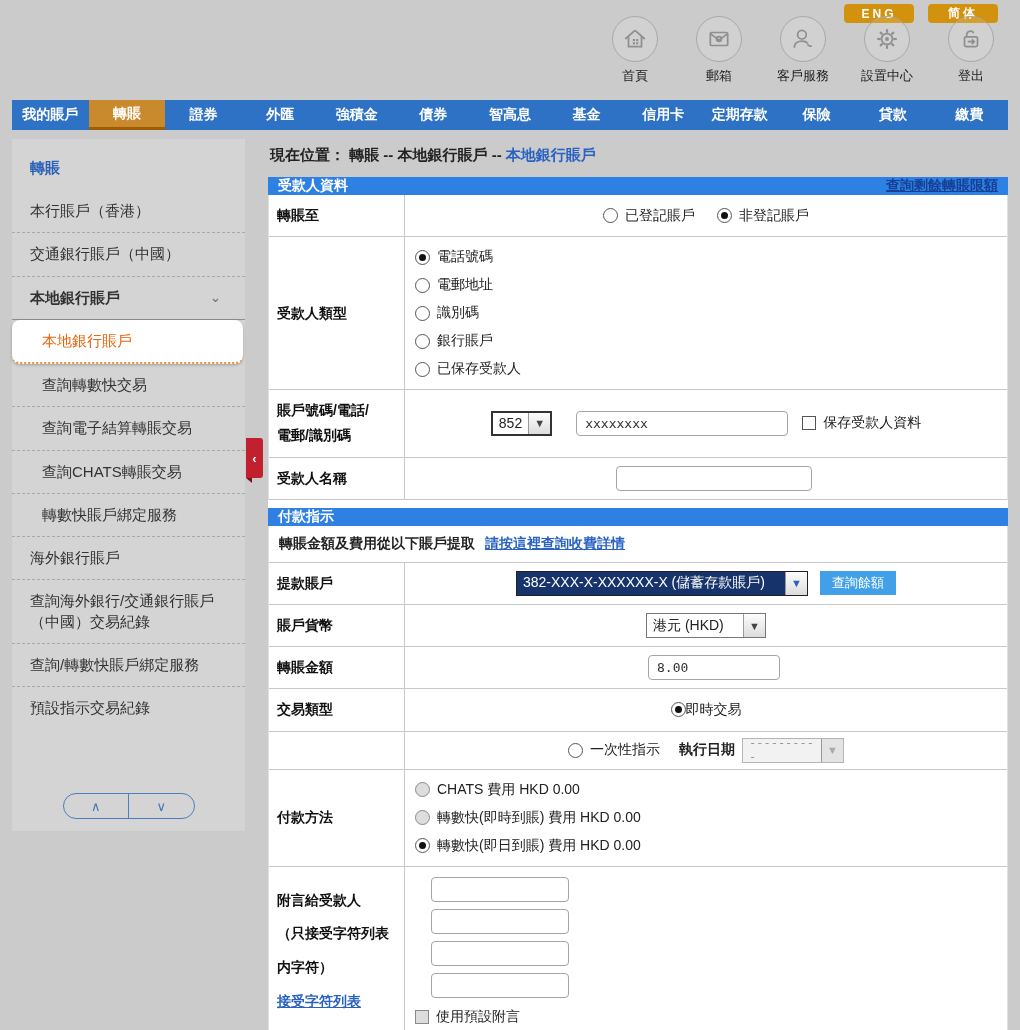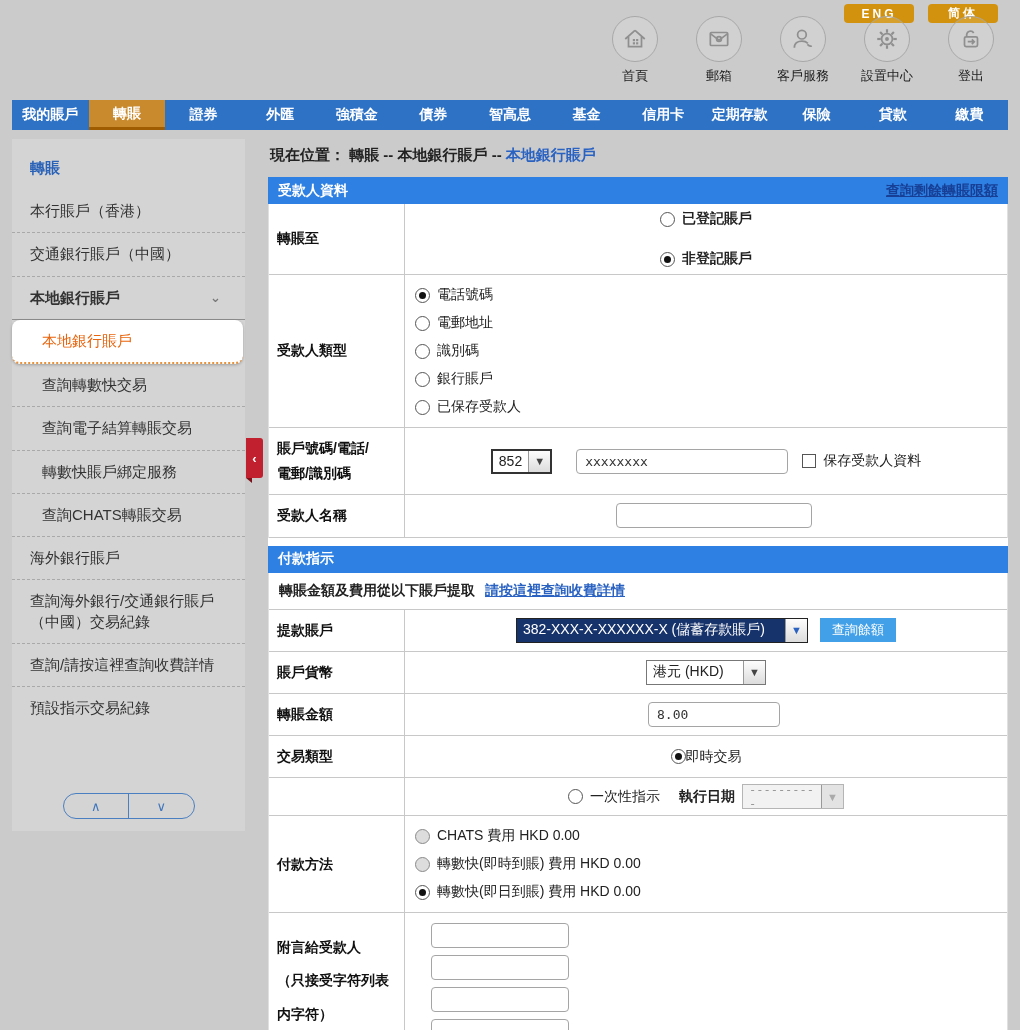--- a/index.html
+++ b/index.html
@@ -67,21 +67,21 @@
   }
   .ribbon:after { content:""; position:absolute; left:0; bottom:-5px;
     border-top:5px solid #7d1018; border-left:6px solid transparent; }
   
   .main { flex:1; margin-left:23px; display:flex; flex-direction:column; }
   .breadcrumb { padding:16px 2px 12px 2px; font-size:15px; font-weight:bold; color:#222; }
   .breadcrumb .cur { color:#2a62c2; }
   .panel { background:#fff; padding:0 0 12px 0; flex:1; }
   .sec-head {
     background:#2e80e2; color:#fff; font-weight:bold; font-size:14px;
-    height:27px; display:flex; align-items:center; padding:0 10px;
+    height:18px; display:flex; align-items:center; padding:0 10px;
   }
   .sec-head .right-link { margin-left:auto; color:#173f96; font-weight:bold;
     text-decoration:underline; cursor:pointer; font-size:14px; }
   .ftable { border-left:1px solid #e0e0e0; border-right:1px solid #e0e0e0; }
   .frow { display:flex; border-bottom:1px solid #c8c8c8; }
   .fl {
     width:136px; flex:none; border-right:1px solid #c8c8c8; padding:8px 6px 8px 8px;
     font-weight:bold; color:#111; display:flex; flex-direction:column; justify-content:center;
     line-height:1.8;
   }
@@ -218,25 +218,25 @@
     <div class="sb-title">轉賬</div>
     <div class="sb-item">本行賬戶（香港）</div>
     <div class="sb-item">交通銀行賬戶（中國）</div>
     <div class="sb-item parent">
       <span>本地銀行賬戶</span>
       <span class="chev">⌄</span>
     </div>
     <div class="sb-item sub active">本地銀行賬戶</div>
     <div class="sb-item sub">查詢轉數快交易</div>
     <div class="sb-item sub">查詢電子結算轉賬交易</div>
+    <div class="sb-item sub">查詢CHATS轉賬交易</div>
     <div class="sb-item sub">轉數快賬戶綁定服務</div>
-    <div class="sb-item sub">查詢CHATS轉賬交易</div>
     <div class="sb-item">海外銀行賬戶</div>
     <div class="sb-item">查詢海外銀行/交通銀行賬戶（中國）交易紀錄</div>
-    <div class="sb-item">查詢/請按這裡查詢收費詳情</div>
+    <div class="sb-item">查詢/轉數快賬戶綁定服務</div>
     <div class="sb-item" style="border-bottom:none">預設指示交易紀錄</div>
     <div class="sb-pager">
       <div class="pager-pill">
         <div class="pager-half">
           <span>∧</span>
         </div>
         <div class="pager-half">
           <span>∨</span>
         </div>
       </div>
@@ -257,21 +257,21 @@
     <div class="panel">
 
       <div class="sec-head">
         <span>受款人資料</span>
         <span class="right-link">查詢剩餘轉賬限額</span>
       </div>
       <div class="ftable">
 
         <div class="frow">
           <div class="fl">轉賬至</div>
-          <div class="fv" style="flex-direction:column; align-items:center; gap:22px;font-weight:bold;">
+          <div class="fv" style="flex-direction:row; align-items:center; gap:22px;">
             <span class="opt-inline">
               <span class="radio"></span>
               <span>已登記賬戶</span>
             </span>
             <span class="opt-inline">
               <span class="radio checked"></span>
               <span>非登記賬戶</span>
             </span>
           </div>
         </div>

